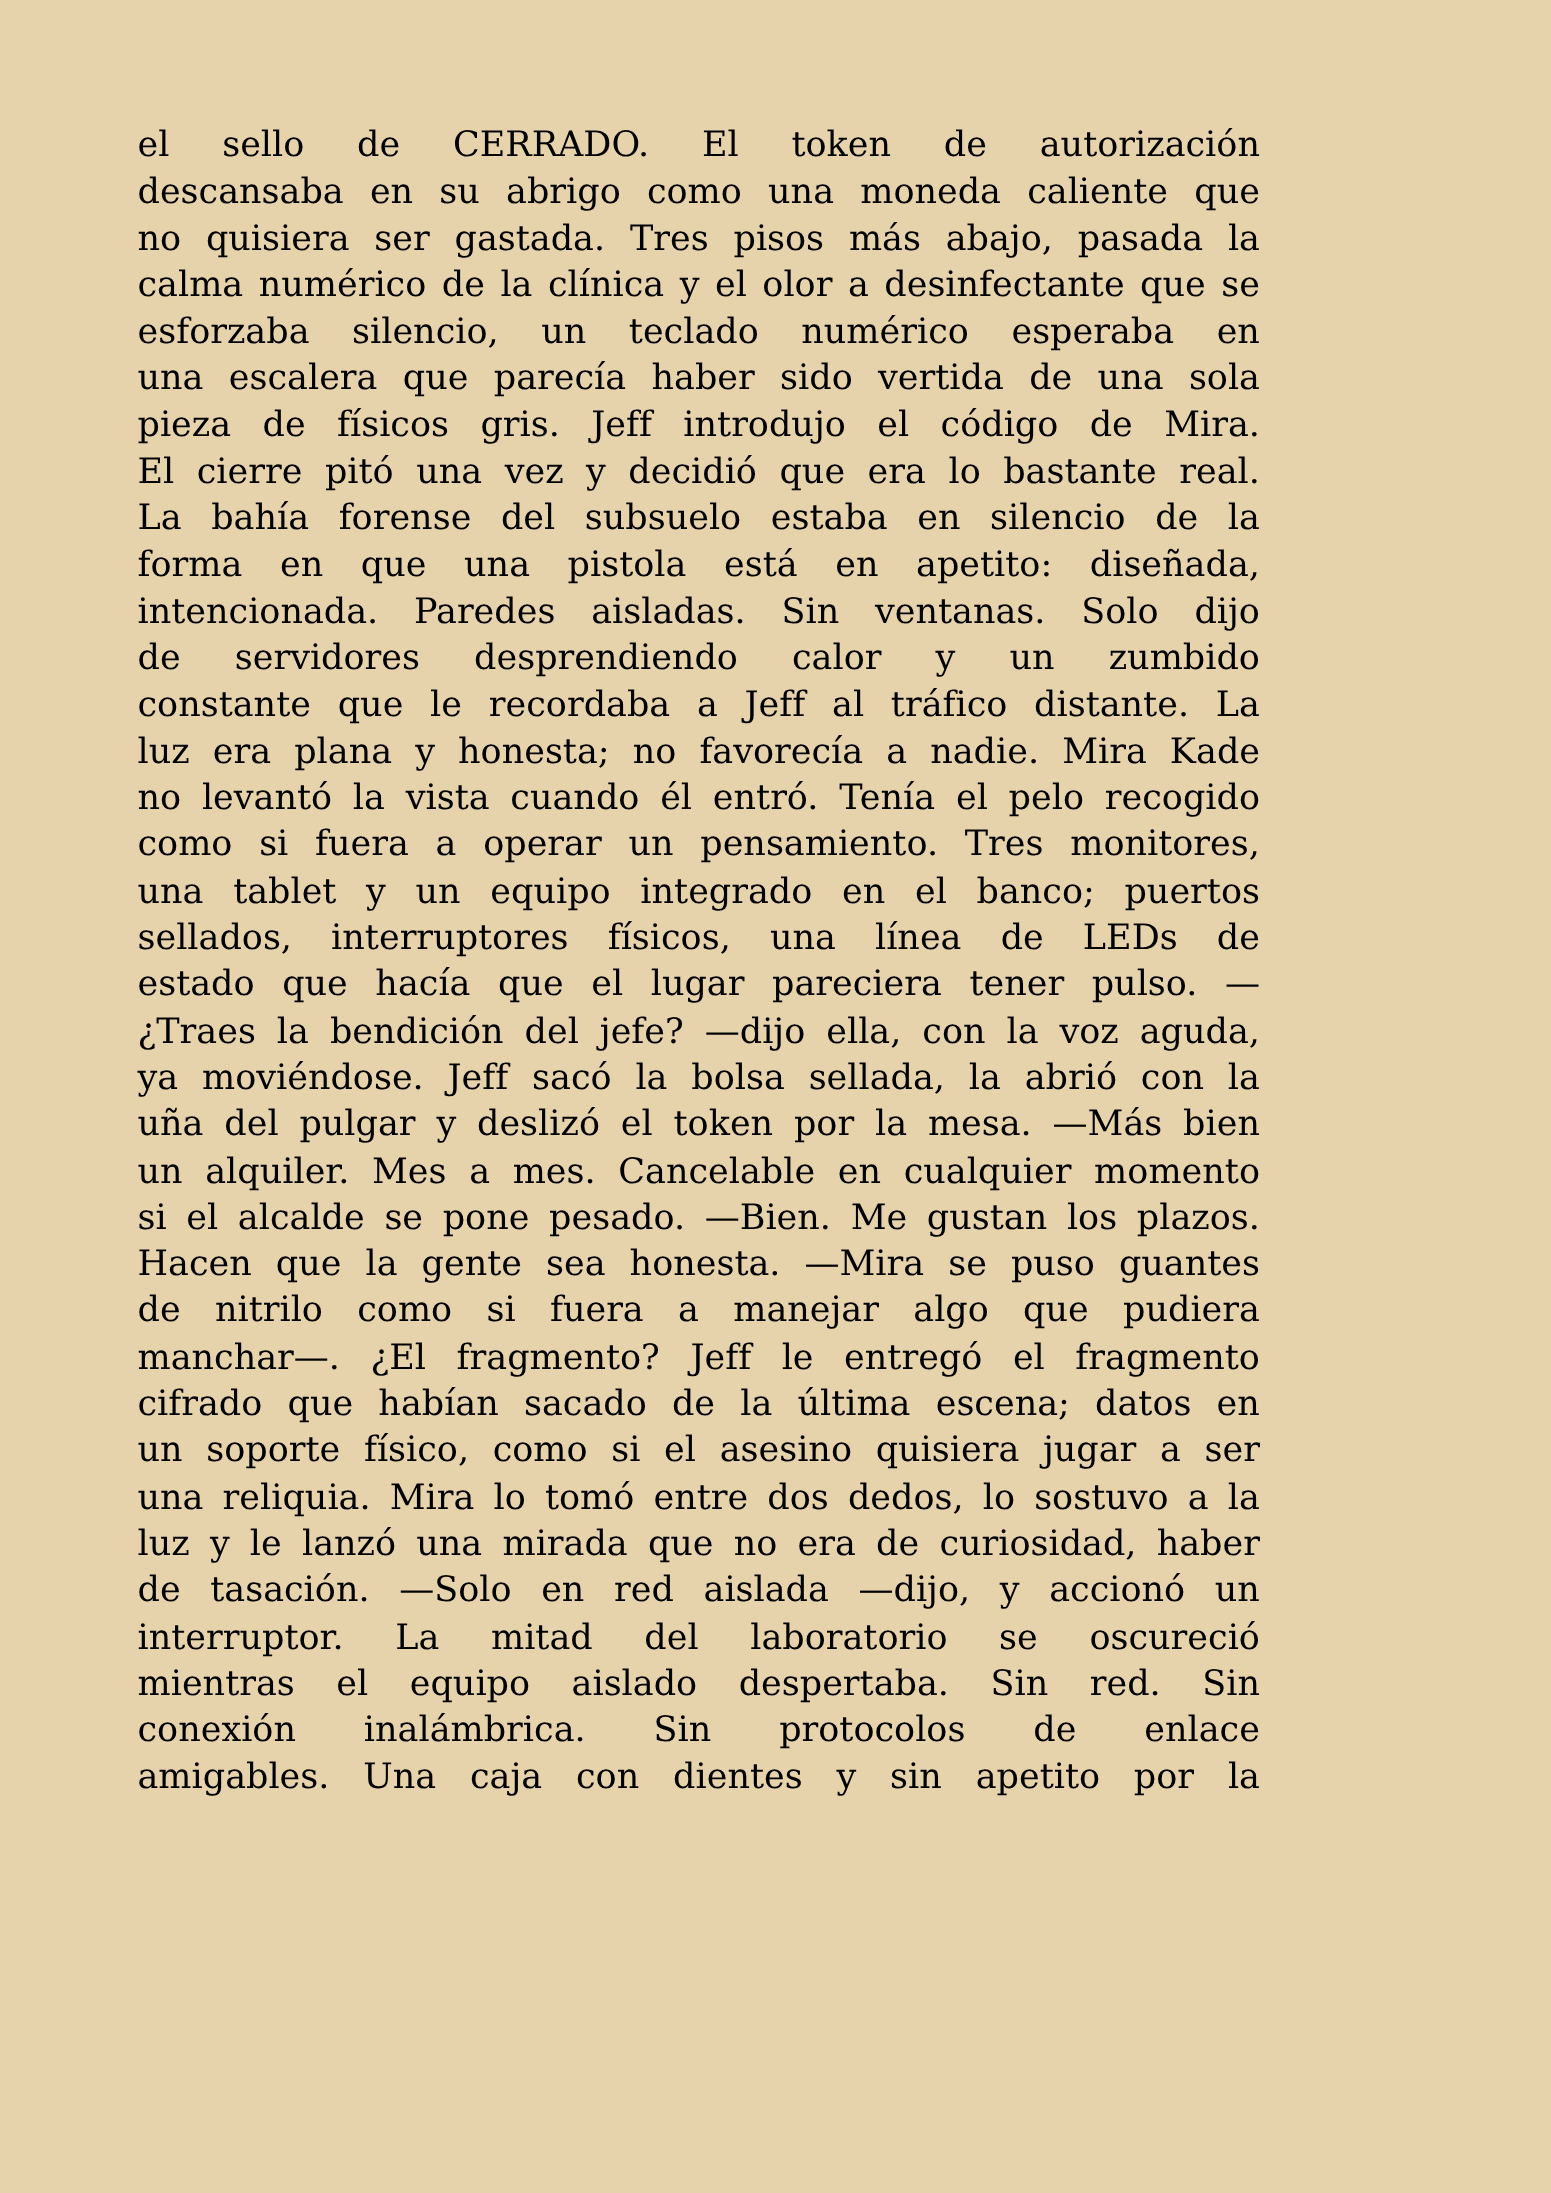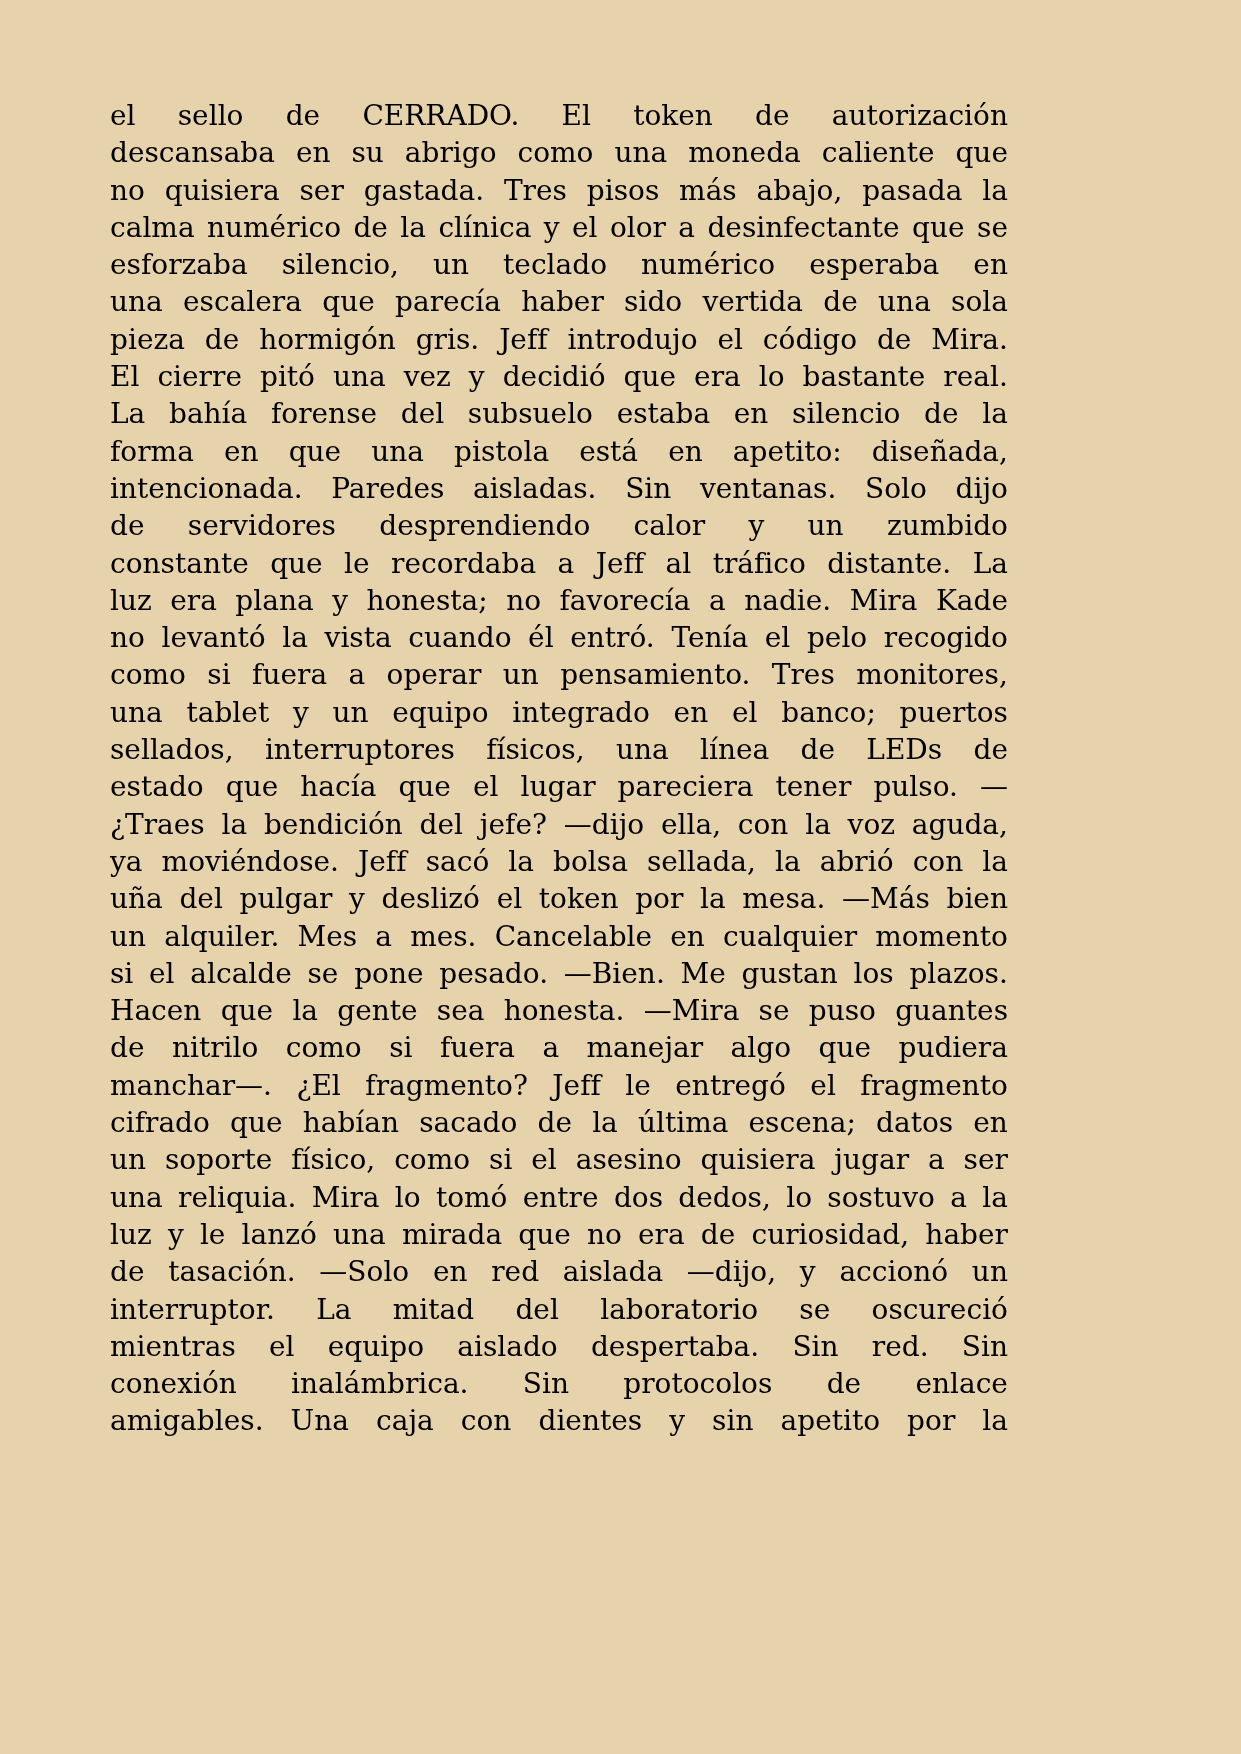--- a/index.html
+++ b/index.html
@@ -121,21 +121,21 @@
         <span class="w">haber</span>
         <span class="w">sido</span>
         <span class="w">vertida</span>
         <span class="w">de</span>
         <span class="w">una</span>
         <span class="w">sola</span>
       </div>
       <div class="line just">
         <span class="w">pieza</span>
         <span class="w">de</span>
-        <span class="w">hormigón</span>
+        <span class="w">físicos</span>
         <span class="w">gris.</span>
         <span class="w">Jeff</span>
         <span class="w">introdujo</span>
         <span class="w">el</span>
         <span class="w">código</span>
         <span class="w">de</span>
         <span class="w">Mira.</span>
       </div>
       <div class="line just">
         <span class="w">El</span>

